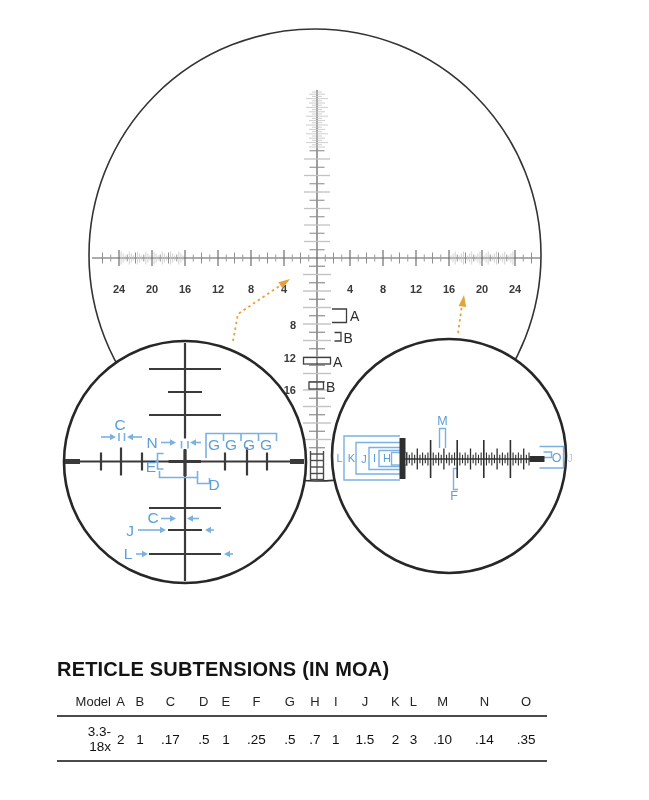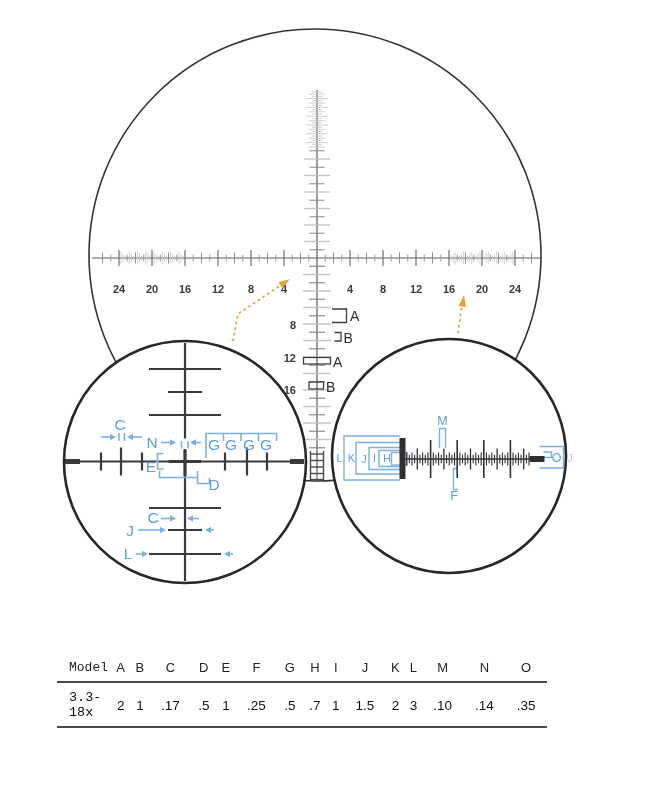--- a/index.html
+++ b/index.html
@@ -13,21 +13,21 @@
   .blueM{font-size:12.5px;fill:#5c9ed8;}
   .blueXS{font-size:10.5px;fill:#abccea;}
   .subtable{position:absolute;left:57px;top:658px;width:490px;}
   .subtable h2{font-size:20px;font-weight:800;color:#141414;margin:0 0 11px 0;
                letter-spacing:.2px;}
   .subtable table{width:100%;border-collapse:collapse;}
   .subtable th{font-weight:400;font-size:13px;color:#242424;padding:2px 0 6px;
                border-bottom:2.5px solid #4a4a4a;text-align:center;}
   .subtable td{font-size:13.5px;color:#101010;padding:7px 0 6px;text-align:center;
                border-bottom:2px solid #4a4a4a;}
-  .subtable th.model,.subtable td.model{text-align:left;padding-left:12px;font-family:Liberation Mono, monospace;}
+  .subtable th.model,.subtable td.model{text-align:right;padding-left:12px;}
 </style>
 </head>
 <body>
 
 <div class="page">
 
 <svg id="dsvg" width="649" height="640" viewBox="0 0 649 640">
 
   <circle cx="315" cy="255" r="226" fill="#ffffff" stroke="#333333" stroke-width="1.6"></circle>
 
@@ -396,20 +396,21 @@
   <g>
     <path d="M233,341 L238,314 L284,283" fill="none" stroke="#e2a33b" stroke-width="1.8" stroke-dasharray="2.5 3.2"></path>
     <polygon points="290,279 282.6,288.6 278.4,282.2" fill="#e2a33b"></polygon>
     <path d="M458,333 L462.6,301" fill="none" stroke="#e2a33b" stroke-width="1.8" stroke-dasharray="2.5 3.2"></path>
     <polygon points="464,295 466.2,306.9 458.6,305.9" fill="#e2a33b"></polygon>
   </g>
 </svg>
 
 
 <div class="subtable">
+  <h2>RETICLE SUBTENSIONS (IN MOA)</h2>
   <table>
     <colgroup>
           <col style="width:54px">
         </colgroup>
     <thead>
           <tr id="t-head">
             <th class="model">Model</th>
             <th>A</th>
             <th>B</th>
             <th>C</th>

